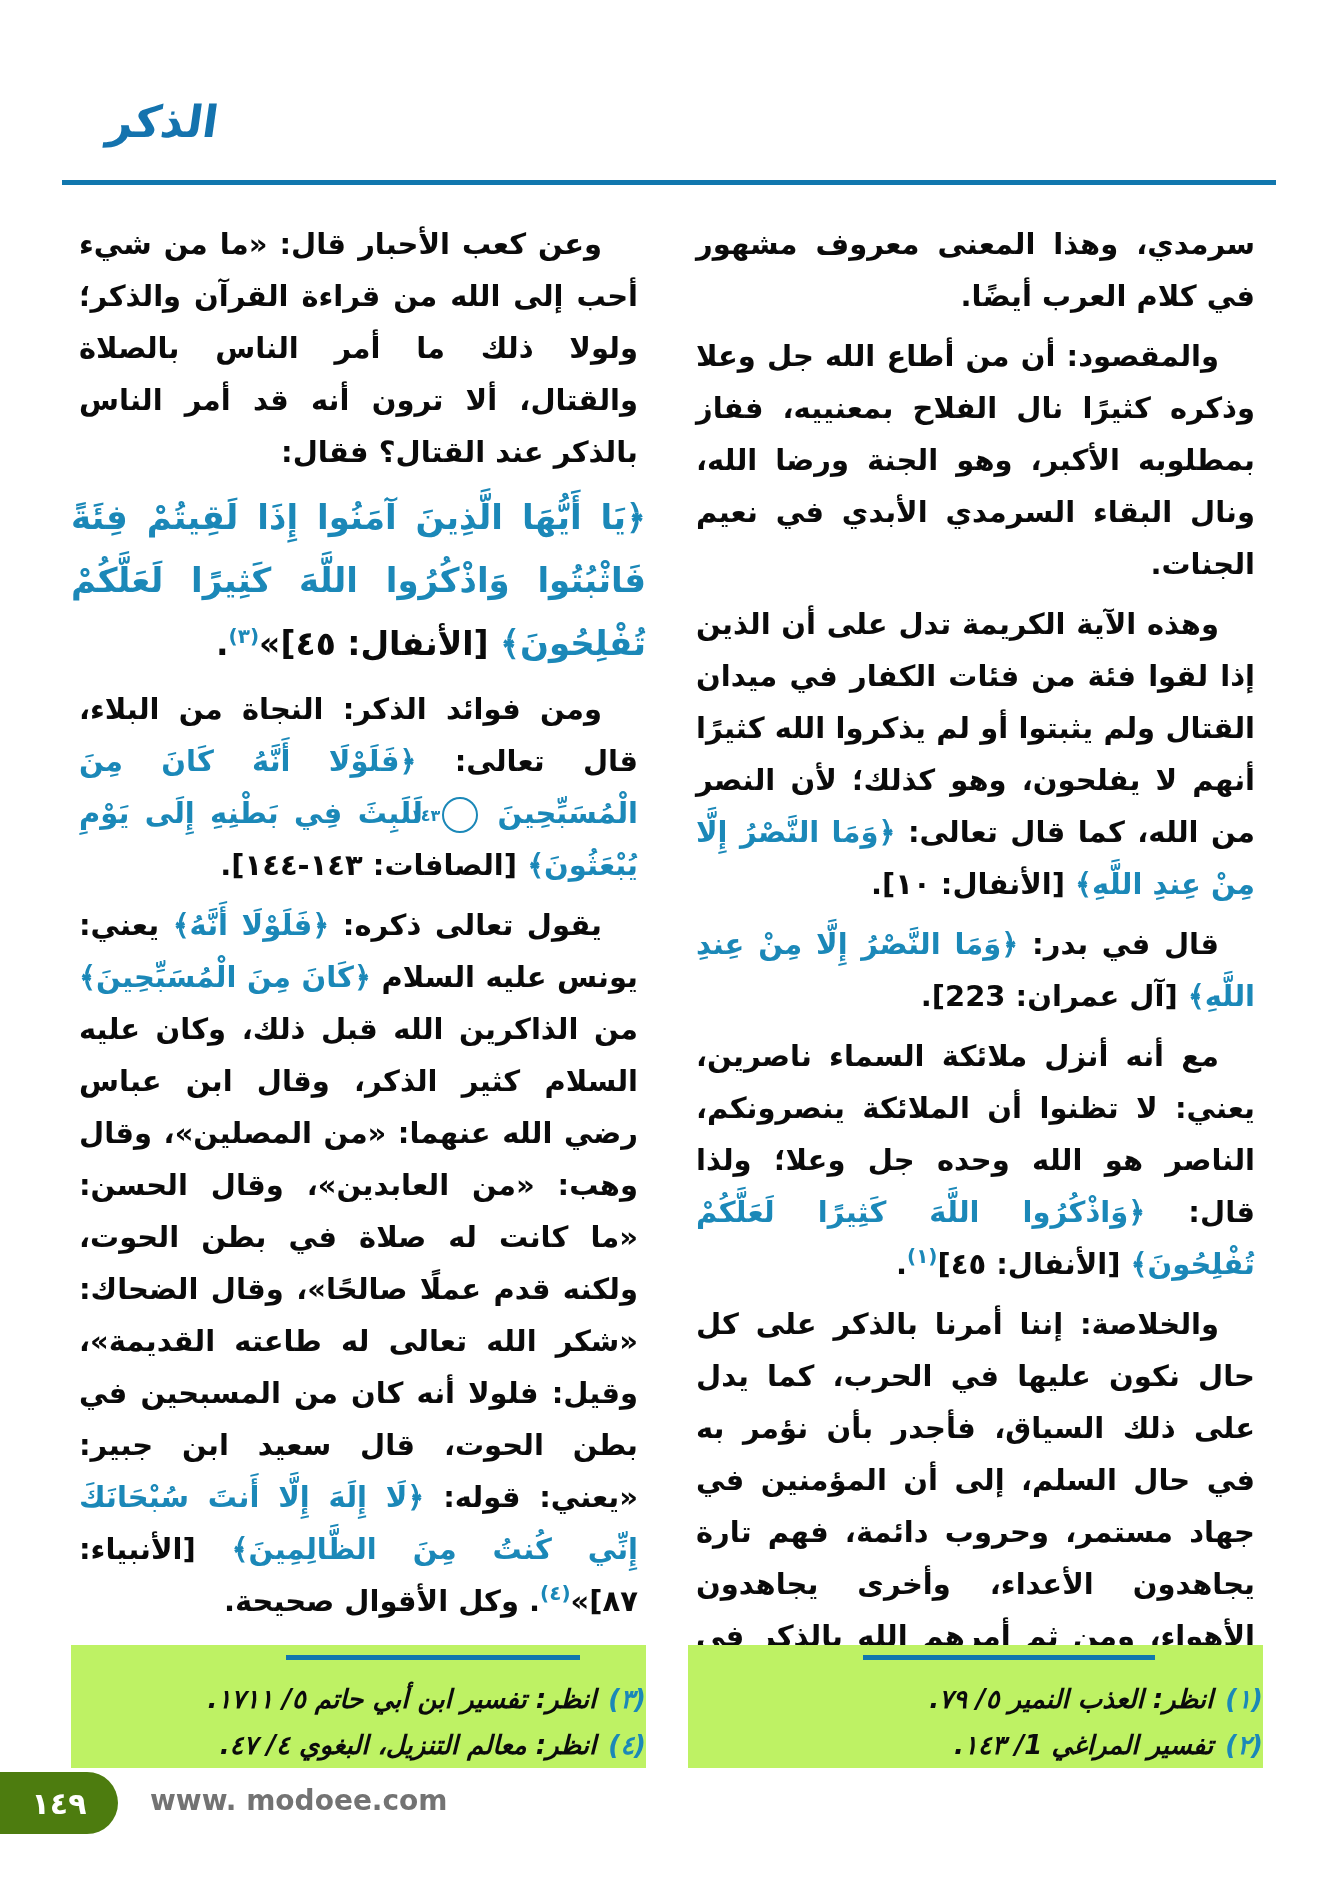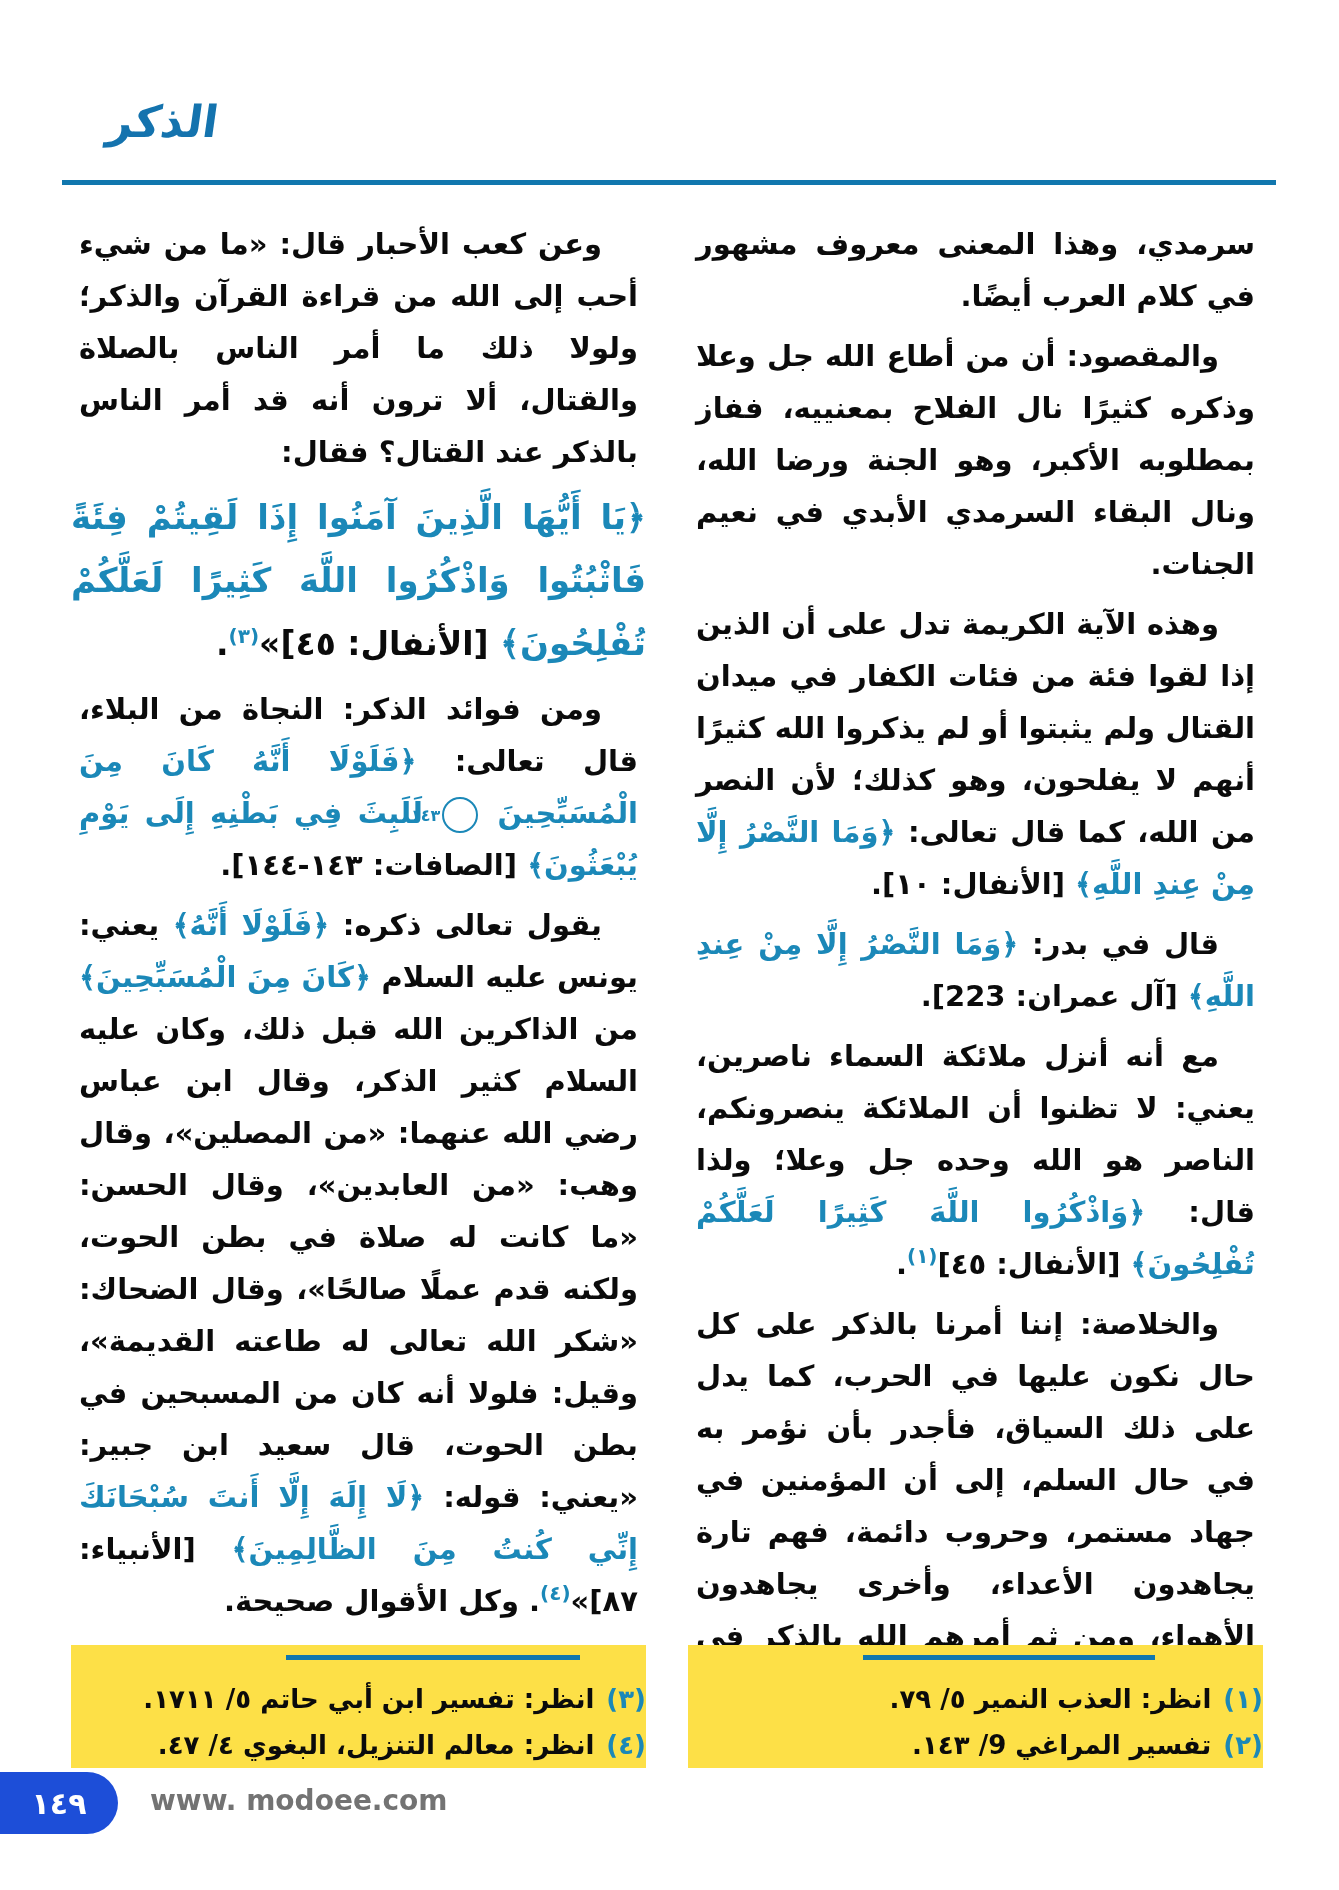--- a/index.html
+++ b/index.html
@@ -63,37 +63,37 @@
     margin:0 4px;
     border:2px solid #1b88b8;border-radius:50%;
     color:#1b88b8;
     font-size:16px;text-align:center;
     vertical-align:middle;
     box-sizing:border-box;
   }
   
   .fn-block{
     position:absolute;bottom:4px;right:0;left:0;
-    background:#fde047;padding-top:6px;
+    background:#bef264;padding-top:6px;font-style:italic;
   }
   .fn-divider{height:5px;background:#1177ae;}
   .col-right .fn-divider{width:292px;margin:4px 108px 16px 0;}
   .col-left  .fn-divider{width:294px;margin:4px 66px 16px 0;}
   .fn-line{
     font-size:26px;line-height:46px;
     font-weight:bold;text-align:right;
     color:#0b0b0b;
     white-space:nowrap;
   }
   .fn-num{color:#1b88b8;margin-left:12px;}
   
   .page-num-pill{
     position:absolute;left:0;top:1772px;
     width:118px;height:62px;
-    background:#1d4ed8;
+    background:#4d7c0f;
     border-radius:0 32px 32px 0;
     display:flex;align-items:center;justify-content:center;
   }
   .page-num{color:#ffffff;font-size:30px;font-weight:bold;}
   .website{
     position:absolute;left:150px;top:1784px;
     direction:ltr;
     color:#737373;
     font-size:28px;font-weight:bold;
   }
@@ -112,21 +112,21 @@
           <p class="block para"><span class="seg-text">سرمدي، وهذا المعنى معروف مشهور في كلام العرب أيضًا.</span></p>
           <p class="block para indent"><span class="seg-text">والمقصود: أن من أطاع الله جل وعلا وذكره كثيرًا نال الفلاح بمعنييه، ففاز بمطلوبه الأكبر، وهو الجنة ورضا الله، ونال البقاء السرمدي الأبدي في نعيم الجنات.</span></p>
           <p class="block para indent"><span class="seg-text">وهذه الآية الكريمة تدل على أن الذين إذا لقوا فئة من فئات الكفار في ميدان القتال ولم يثبتوا أو لم يذكروا الله كثيرًا أنهم لا يفلحون، وهو كذلك؛ لأن النصر من الله، كما قال تعالى: </span><span class="seg-quran">﴿وَمَا النَّصْرُ إِلَّا مِنْ عِندِ اللَّهِ﴾</span><span class="seg-text"> [الأنفال: ١٠].</span></p>
           <p class="block para indent"><span class="seg-text">قال في بدر: </span><span class="seg-quran">﴿وَمَا النَّصْرُ إِلَّا مِنْ عِندِ اللَّهِ﴾</span><span class="seg-text"> [آل عمران: 223].</span></p>
           <p class="block para indent"><span class="seg-text">مع أنه أنزل ملائكة السماء ناصرين، يعني: لا تظنوا أن الملائكة ينصرونكم، الناصر هو الله وحده جل وعلا؛ ولذا قال: </span><span class="seg-quran">﴿وَاذْكُرُوا اللَّهَ كَثِيرًا لَعَلَّكُمْ تُفْلِحُونَ﴾</span><span class="seg-text"> [الأنفال: ٤٥]</span><span class="seg-fnref">(١)</span><span class="seg-text">.</span></p>
           <p class="block para indent"><span class="seg-text">والخلاصة: إننا أمرنا بالذكر على كل حال نكون عليها في الحرب، كما يدل على ذلك السياق، فأجدر بأن نؤمر به في حال السلم، إلى أن المؤمنين في جهاد مستمر، وحروب دائمة، فهم تارة يجاهدون الأعداء، وأخرى يجاهدون الأهواء، ومن ثم أمرهم الله بالذكر في كثير من الآي</span><span class="seg-fnref">(٢)</span><span class="seg-text">.</span></p>
         </div>
       <div class="fn-block">
         <div class="fn-divider"></div>
       <div class="fn-line"><span class="fn-num">(١)</span><span class="fn-text">انظر: العذب النمير ٥/ ٧٩.</span></div>
-          <div class="fn-line"><span class="fn-num">(٢)</span><span class="fn-text">تفسير المراغي 9/ ١٤٣.</span></div>
+          <div class="fn-line"><span class="fn-num">(٢)</span><span class="fn-text">تفسير المراغي 1/ ١٤٣.</span></div>
         </div>
     </div>
     <div class="col col-left">
       <div class="col-body">
           <p class="block para indent"><span class="seg-text">وعن كعب الأحبار قال: «ما من شيء أحب إلى الله من قراءة القرآن والذكر؛ ولولا ذلك ما أمر الناس بالصلاة والقتال، ألا ترون أنه قد أمر الناس بالذكر عند القتال؟ فقال:</span></p>
           <p class="block verse"><span class="seg-quran">﴿يَا أَيُّهَا الَّذِينَ آمَنُوا إِذَا لَقِيتُمْ فِئَةً فَاثْبُتُوا وَاذْكُرُوا اللَّهَ كَثِيرًا لَعَلَّكُمْ تُفْلِحُونَ﴾</span><span class="seg-text"> [الأنفال: ٤٥]»</span><span class="seg-fnref">(٣)</span><span class="seg-text">.</span></p>
           <p class="block para indent"><span class="seg-text">ومن فوائد الذكر: النجاة من البلاء، قال تعالى: </span><span class="seg-quran">﴿فَلَوْلَا أَنَّهُ كَانَ مِنَ الْمُسَبِّحِينَ </span><span class="seg-ayah">١٤٣</span><span class="seg-quran"> لَلَبِثَ فِي بَطْنِهِ إِلَى يَوْمِ يُبْعَثُونَ﴾</span><span class="seg-text"> [الصافات: ١٤٣-١٤٤].</span></p>
           <p class="block para indent"><span class="seg-text">يقول تعالى ذكره: </span><span class="seg-quran">﴿فَلَوْلَا أَنَّهُ﴾</span><span class="seg-text"> يعني: يونس عليه السلام </span><span class="seg-quran">﴿كَانَ مِنَ الْمُسَبِّحِينَ﴾</span><span class="seg-text"> من الذاكرين الله قبل ذلك، وكان عليه السلام كثير الذكر، وقال ابن عباس رضي الله عنهما: «من المصلين»، وقال وهب: «من العابدين»، وقال الحسن: «ما كانت له صلاة في بطن الحوت، ولكنه قدم عملًا صالحًا»، وقال الضحاك: «شكر الله تعالى له طاعته القديمة»، وقيل: فلولا أنه كان من المسبحين في بطن الحوت، قال سعيد ابن جبير: «يعني: قوله: </span><span class="seg-quran">﴿لَا إِلَهَ إِلَّا أَنتَ سُبْحَانَكَ إِنِّي كُنتُ مِنَ الظَّالِمِينَ﴾</span><span class="seg-text"> [الأنبياء: ٨٧]»</span><span class="seg-fnref">(٤)</span><span class="seg-text">. وكل الأقوال صحيحة.</span></p>
         </div>
       <div class="fn-block">

